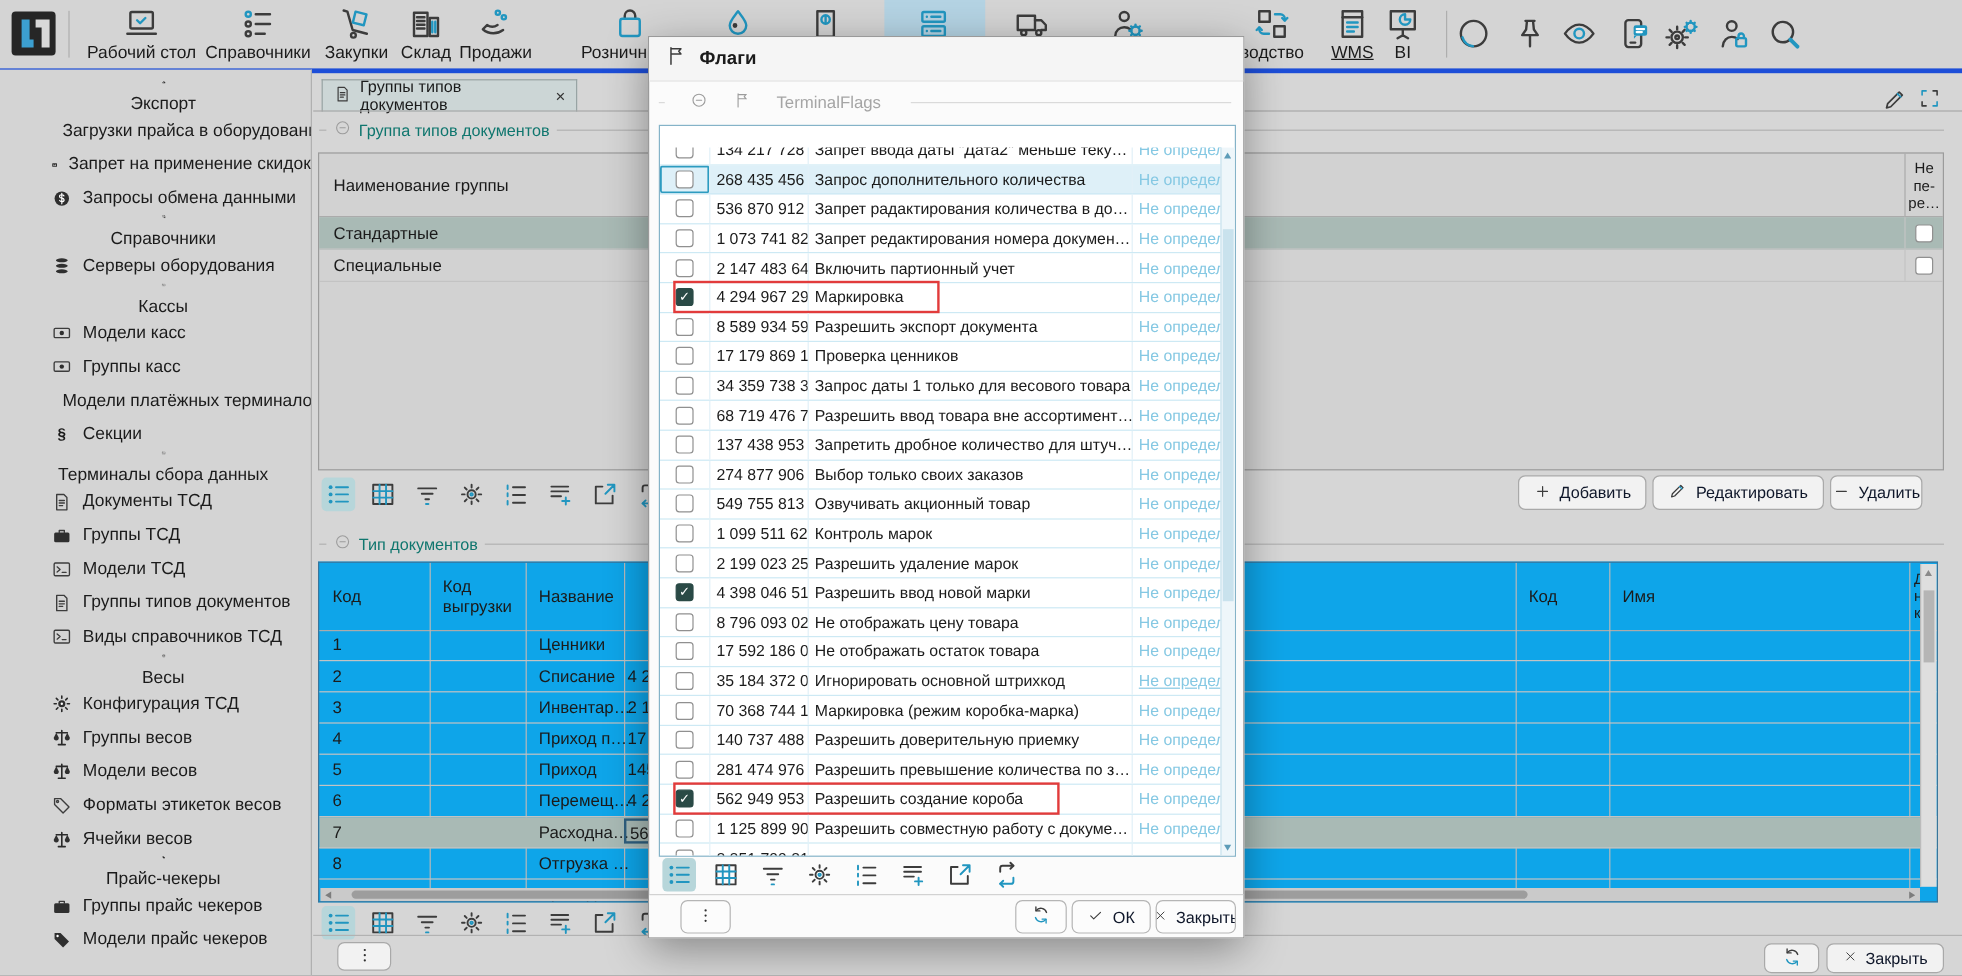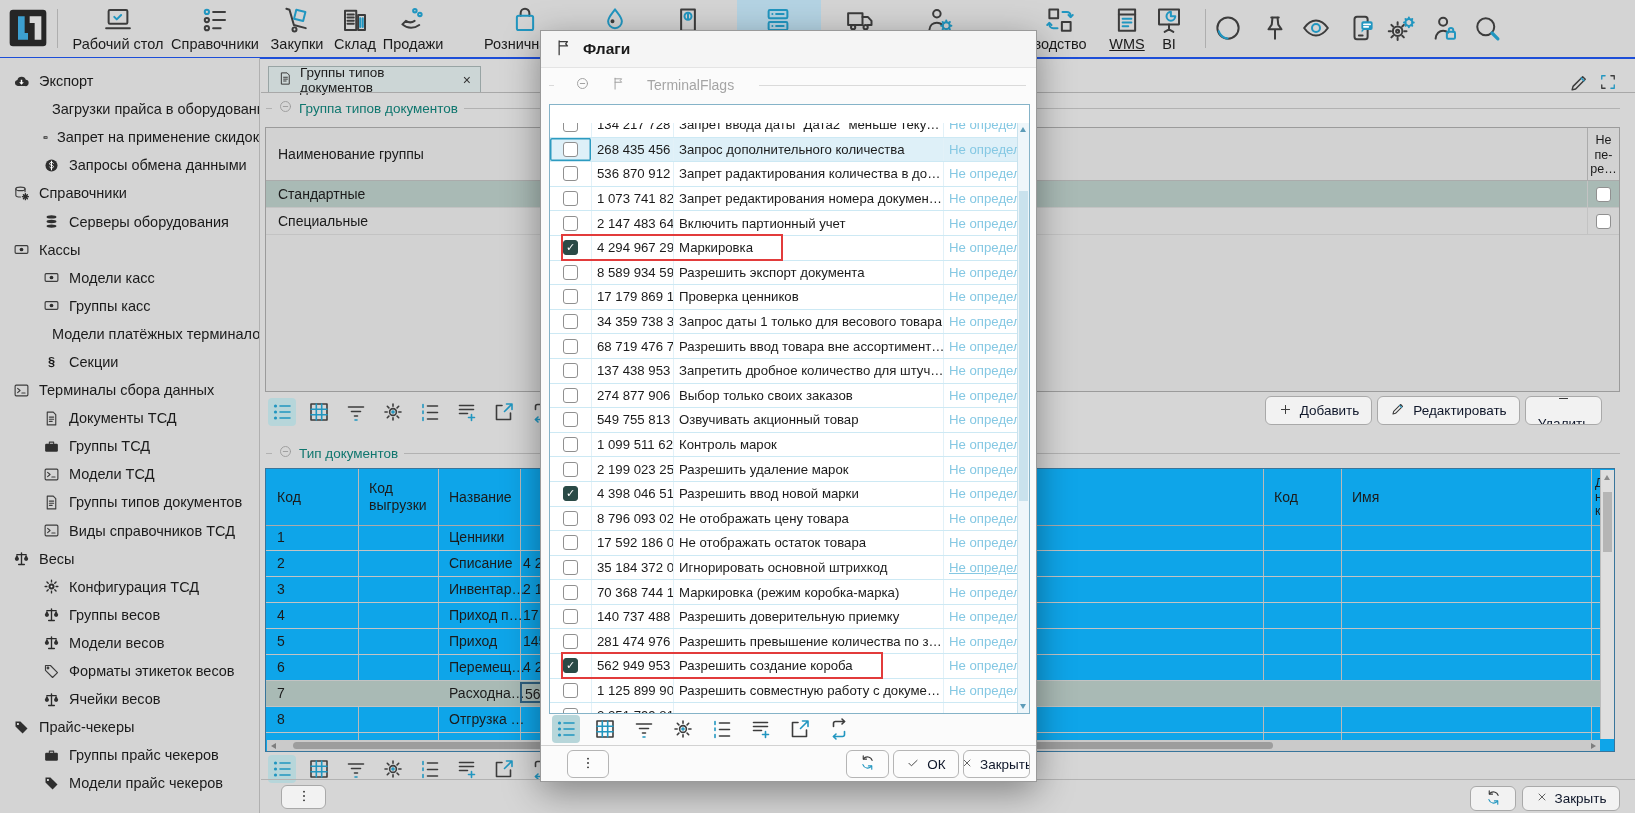--- a/index.html
+++ b/index.html
@@ -7,31 +7,31 @@
        font-family:"Liberation Sans","DejaVu Sans",sans-serif;color:#1b1b1b;}
   
   .svgi .s{stroke:#3c3c3c;fill:none;stroke-width:1.6;stroke-linecap:round;stroke-linejoin:round}
   .svgi .sb{stroke:#2196c0;fill:none;stroke-width:1.6;stroke-linecap:round;stroke-linejoin:round}
   .svgi .sb2{stroke:#2196c0;fill:none;stroke-width:2.6;stroke-linecap:round}
   .svgi .sw{stroke:#fff;fill:none;stroke-width:1.4;stroke-linecap:round}
   .svgi .sg{stroke:#9c9c9c;fill:none;stroke-width:1.5;stroke-linecap:round}
   .svgi .sd{stroke:#2a2a2a;fill:none;stroke-width:1.9;stroke-linecap:round}
   .svgi .f{fill:#2f2f2f}.svgi .fb{fill:#2196c0}.svgi .fw{fill:#fff}
   
-  #topbar{position:absolute;left:0;top:0;width:1635px;height:57px;background:#d4d4d4;border-bottom:2px solid #1d4ed8;}
+  #topbar{position:absolute;left:0;top:0;width:1635px;height:57px;background:#d4d4d4;border-bottom:4px solid #1d4ed8;}
   .chip{position:absolute;left:737px;top:0;width:84px;height:57px;background:#b4d3e3;}
   .logo{position:absolute;left:8px;top:8px;width:40px;height:40px;}
   .tbdiv{position:absolute;top:9px;width:1px;height:39px;background:#aeaeae;}
   .module{position:absolute;top:5px;transform:translateX(-50%);display:flex;flex-direction:column;align-items:center;width:120px;cursor:default;}
   .mlabel{font-size:14.5px;margin-top:1px;white-space:nowrap;color:#1b1b1b;}
   .ricon{position:absolute;top:13px;transform:translateX(-50%);}
   
   #sidebar{position:absolute;left:0;top:58px;width:260px;bottom:0;background:#d4d4d4;border-right:1px solid #b0b0b0;box-sizing:border-box;padding-top:9px;overflow:hidden;}
   .sb-item{height:28.1px;display:flex;align-items:center;gap:9px;font-size:14.5px;white-space:nowrap;}
-  .sb-item.lvl0{padding-left:13px;}
+  .sb-item.lvl0{padding-left:13px;flex-direction:column;}
   .sb-item.lvl1{padding-left:43px;}
   
   .tab{position:absolute;left:268px;top:66px;width:213px;height:27px;background:#ccd6d6;border:1px solid #98a4a4;border-bottom:none;display:flex;align-items:center;gap:7px;padding:0 9px;font-size:13.5px;box-sizing:border-box;}
   .tabclose{margin-left:auto;font-size:14px;color:#333;}
   .tabline{position:absolute;left:261px;top:92px;right:0;height:1px;background:#a8a8a8;}
   .grpl{position:absolute;display:flex;align-items:center;gap:6px;font-size:13.5px;color:#0f766e;}
   .grpline{flex:1;height:1px;background:#b2b2b2;}
   .grpdash{width:6px;height:1px;background:#b2b2b2;}
   .hdrico{position:absolute;top:72px;}
   #table1{position:absolute;left:265px;top:127px;width:1355px;height:265px;background:#d2d2d2;border:1px solid #9b9b9b;box-sizing:border-box;}
@@ -41,21 +41,21 @@
   .t1row{height:26px;display:flex;align-items:center;border-bottom:1px solid #c3c3c3;font-size:14px;position:relative;}
   .t1label{padding-left:12px;}
   .t1cb{position:absolute;right:0;top:0;width:32px;height:100%;border-left:1px solid #c3c3c3;display:flex;align-items:center;justify-content:center;box-sizing:border-box;}
   .selrow{background:#a9bab5;}
   .tstrip{position:absolute;display:flex;gap:9px;align-items:center;}
   .tbtn{width:28px;height:28px;display:flex;align-items:center;justify-content:center;border-radius:4px;}
   .tchip{background:#b7d6da;}
   .btn{position:absolute;display:flex;align-items:center;justify-content:center;gap:7px;background:#f2f2f2;border:1px solid #a9a9a9;border-radius:6px;font-size:13.5px;color:#0f172a;box-sizing:border-box;white-space:nowrap;overflow:hidden;}
   #btn-add{left:1265px;top:396px;width:107px;height:29px;}
   #btn-edit{left:1377px;top:396px;width:143px;height:29px;}
-  #btn-del{left:1525px;top:396px;width:77px;height:29px;flex-direction:column;}
+  #btn-del{left:1525px;top:396px;width:77px;height:29px;}
   #table2{position:absolute;left:265px;top:468px;width:1350px;height:284px;background:#0ea5e9;border:1px solid #39759b;box-sizing:border-box;overflow:hidden;}
   .t2head{position:absolute;top:0;left:0;right:0;height:56px;border-bottom:1px solid #ababab;font-size:14px;}
   .t2head .hc{position:absolute;top:0;height:100%;display:flex;align-items:center;padding-left:11px;box-sizing:border-box;line-height:17px;}
   .vl{position:absolute;top:0;bottom:11px;width:1px;background:#b9b9b9;}
   #t2rows{position:absolute;top:56px;left:0;right:0;}
   .t2row{height:25px;position:relative;border-bottom:1px solid #c3c3c3;font-size:14px;}
   .t2row span{position:absolute;line-height:25px;white-space:nowrap;overflow:hidden;}
   .t2row .c1{left:0;width:80px;padding-left:11px;}
   .t2row .c3{left:172px;width:80px;padding-left:11px;}
   .t2row .c4{left:254px;width:48px;padding-left:3px;}

